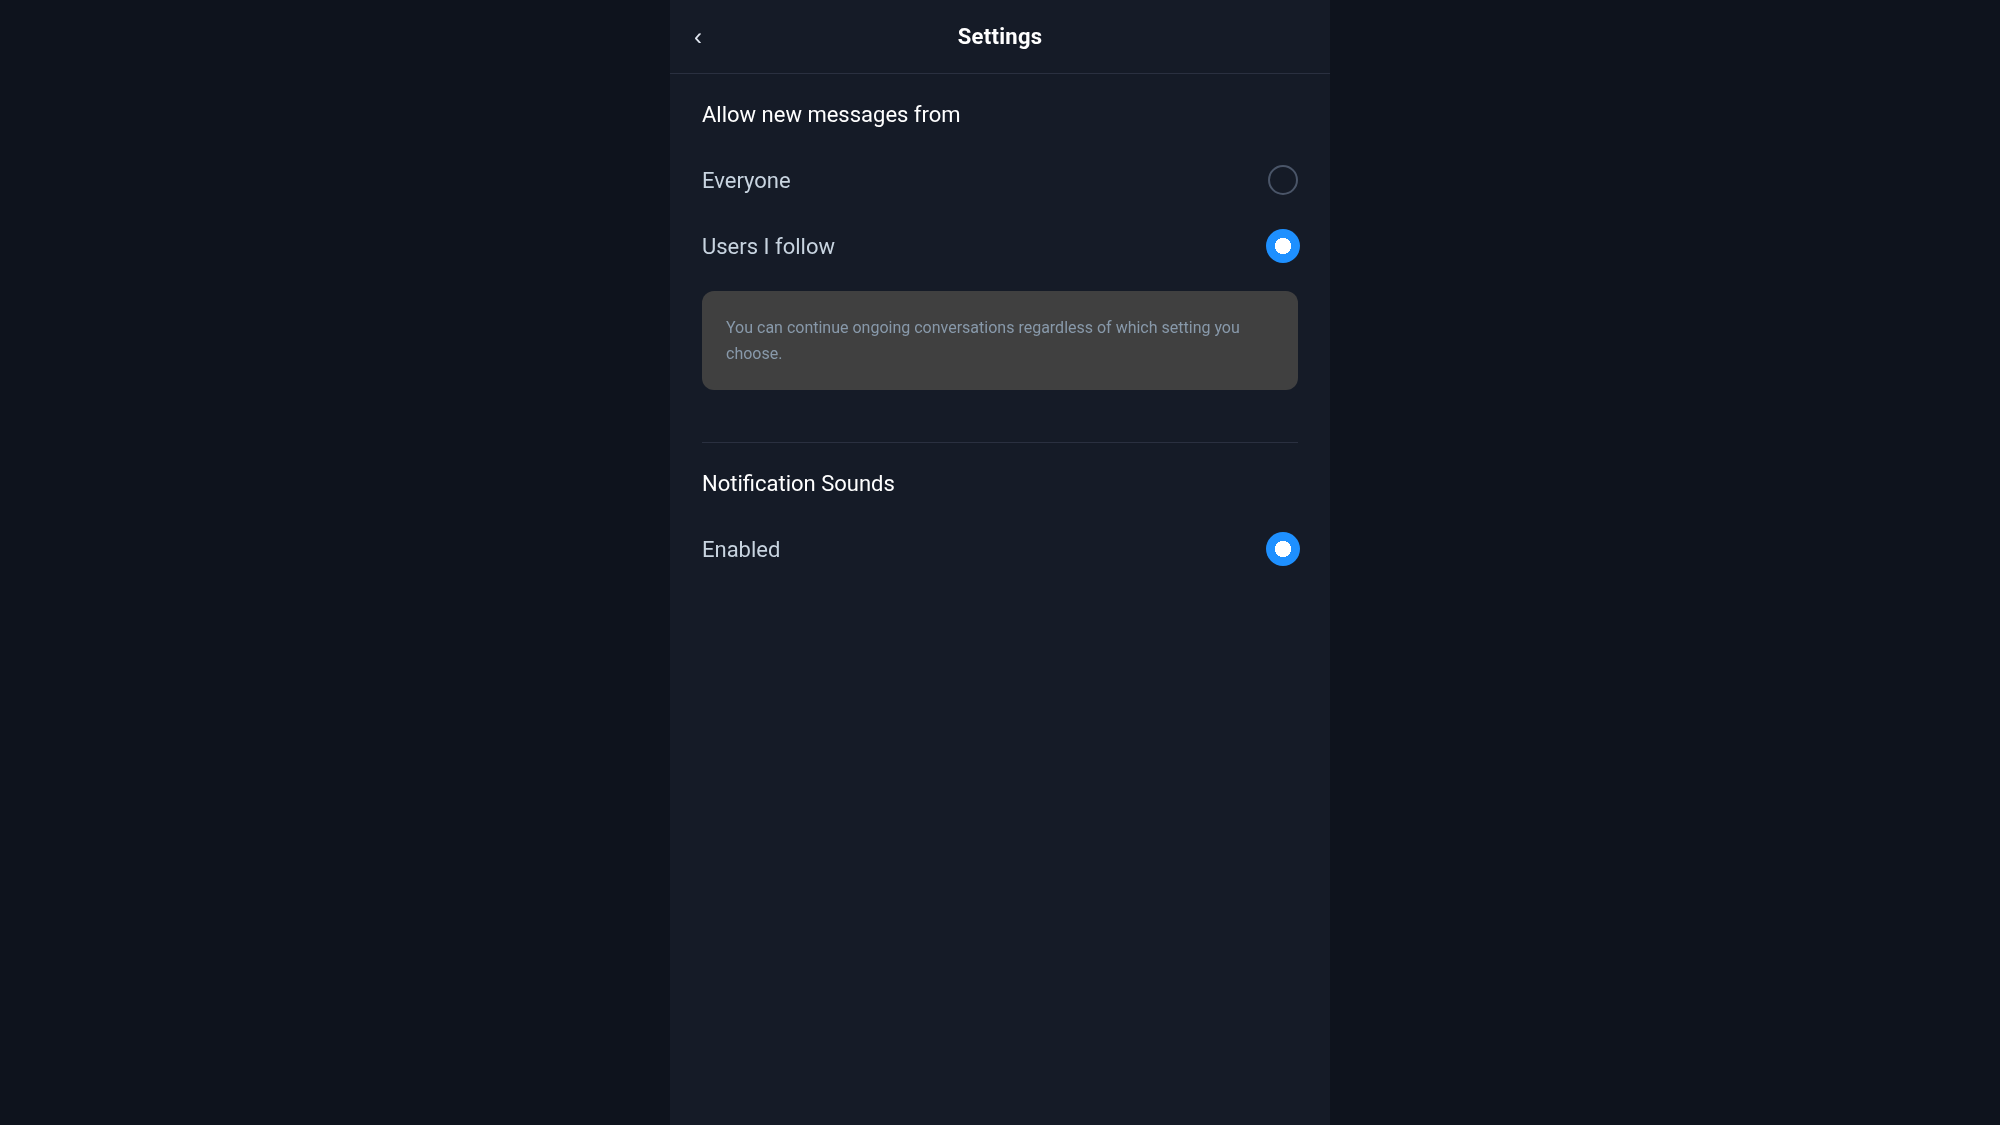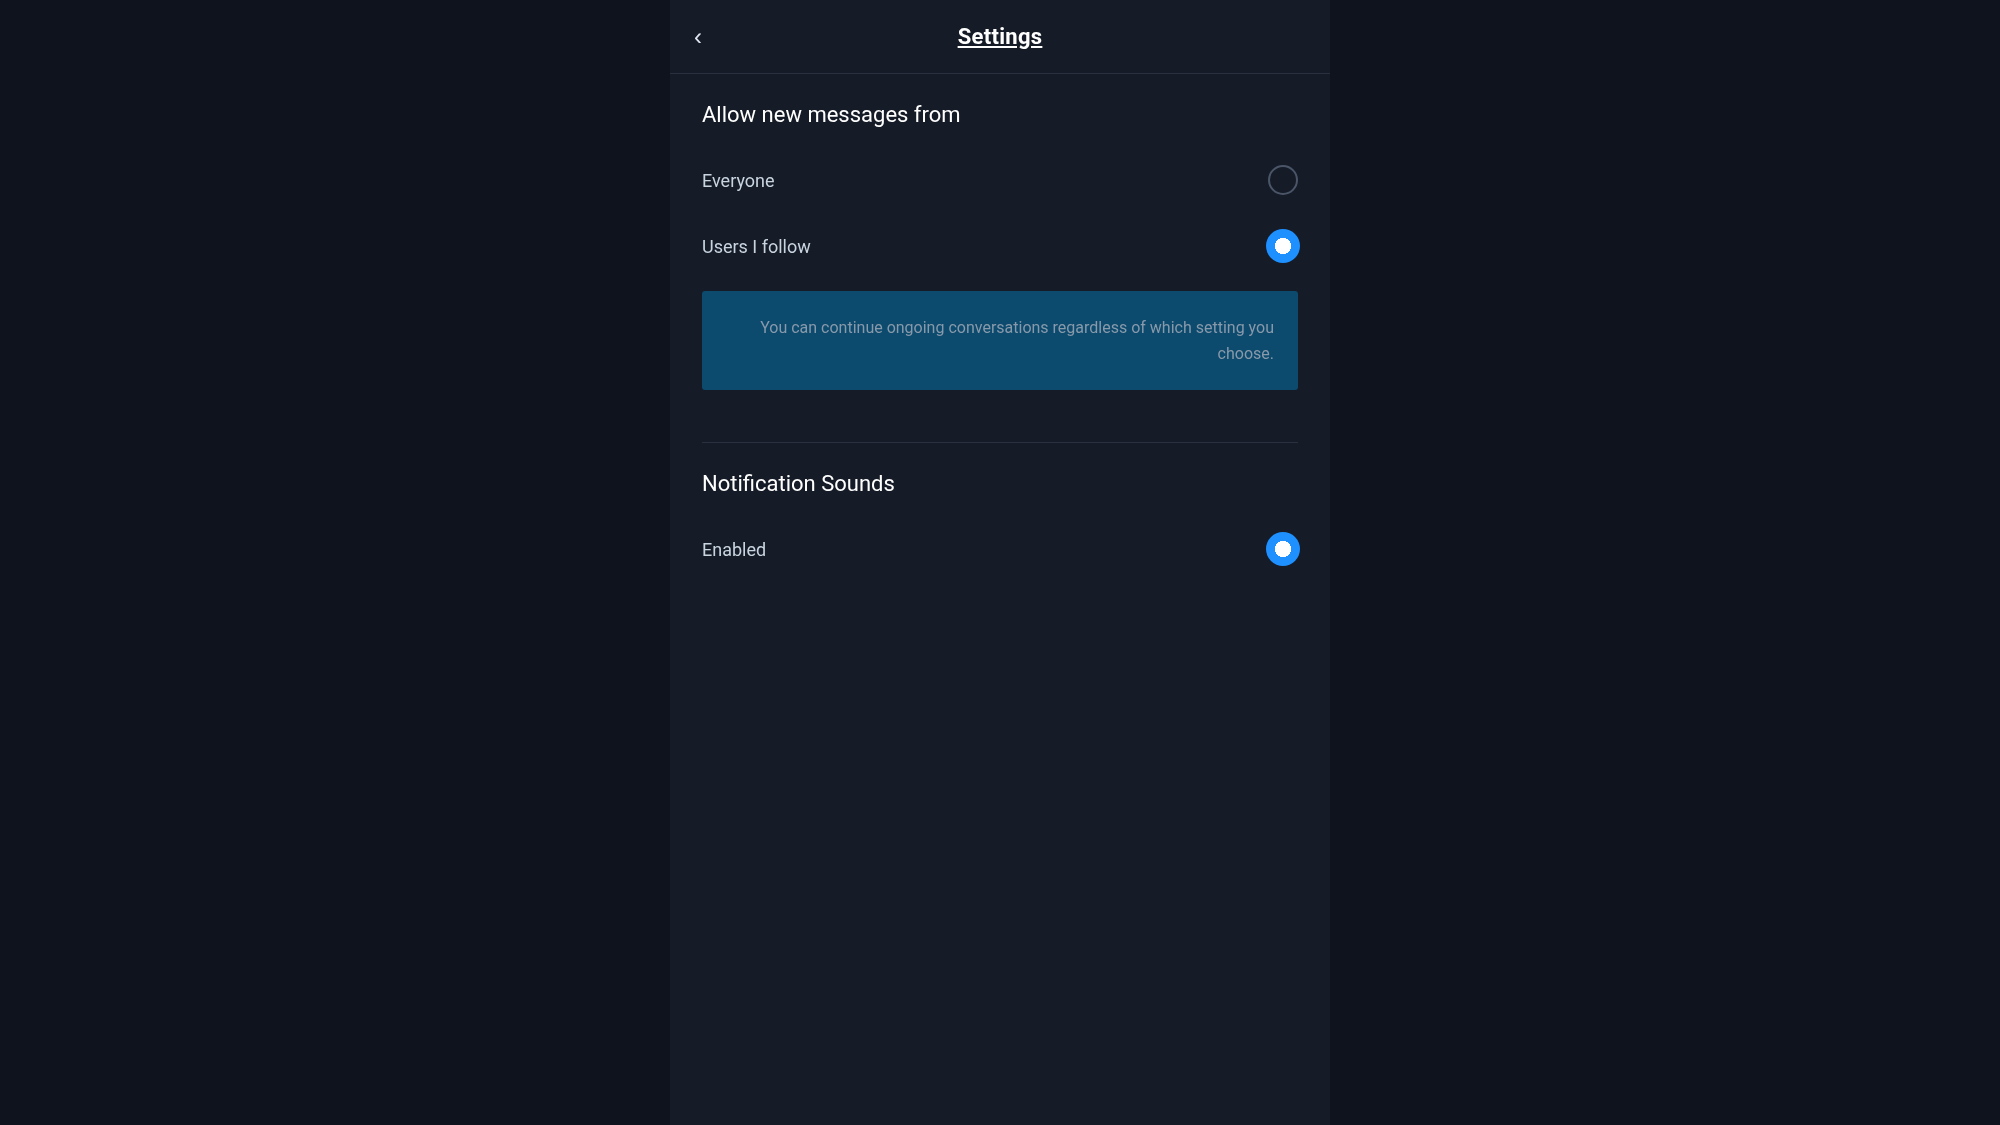--- a/index.html
+++ b/index.html
@@ -46,21 +46,20 @@
       background: none;
       border: none;
       line-height: 1;
     }
 
     .header-title {
       color: #ffffff;
       font-size: 22px;
       font-weight: 700;
       letter-spacing: 0.3px;
-      text-decoration: underline;
     }
 
     .content {
       padding: 0;
     }
 
     .section {
       padding: 28px 32px;
     }
 
@@ -74,21 +73,21 @@
     .radio-option {
       display: flex;
       align-items: center;
       justify-content: space-between;
       padding: 18px 0;
       cursor: pointer;
     }
 
     .radio-label {
       color: #c8d4e0;
-      font-size: 18px;
+      font-size: 22px;
       font-weight: 400;
     }
 
     .radio-circle {
       width: 30px;
       height: 30px;
       border-radius: 50%;
       border: 2px solid #4a5568;
       background-color: transparent;
       display: flex;
@@ -106,25 +105,24 @@
 
     .radio-circle.selected::after {
       content: '';
       width: 11px;
       height: 11px;
       border-radius: 50%;
       background-color: #ffffff;
     }
 
     .info-box {
-      background-color: #0c4a6e;
-      border-radius: 3px;
+      background-color: #404040;
+      border-radius: 12px;
       padding: 24px;
       margin: 12px 0 24px 0;
-      text-align: right;
     }
 
     .info-text {
       color: #8899aa;
       font-size: 16px;
       line-height: 1.6;
     }
 
     .divider {
       height: 1px;

